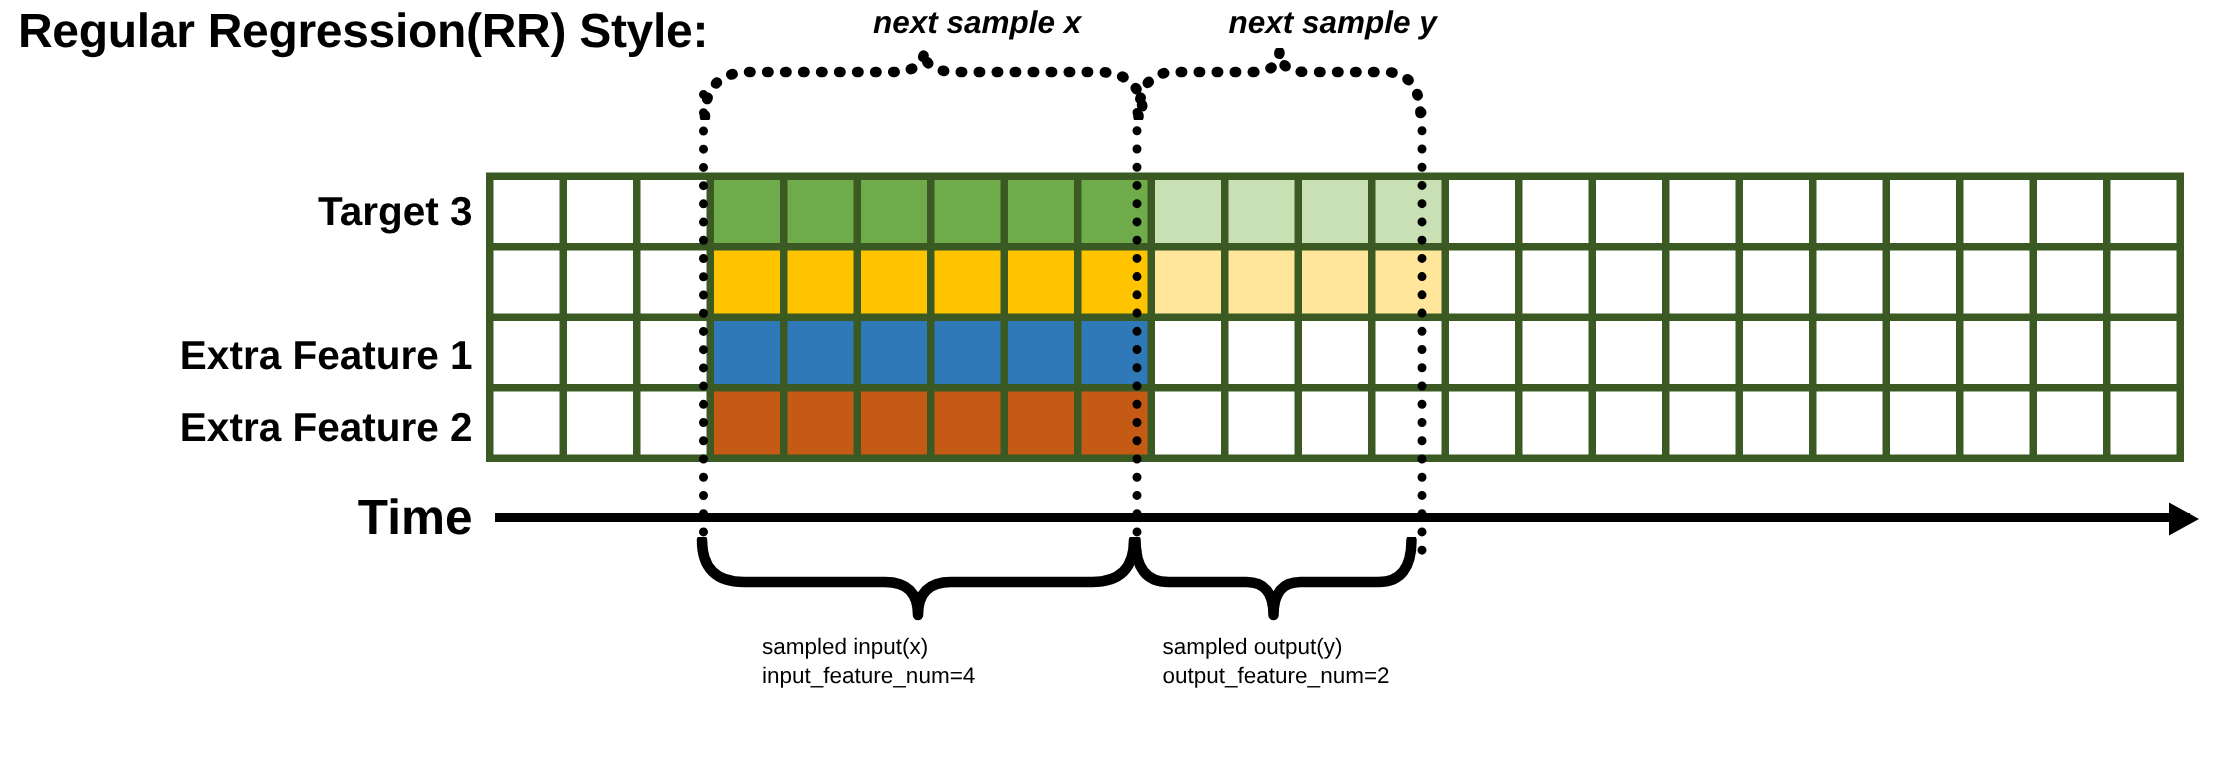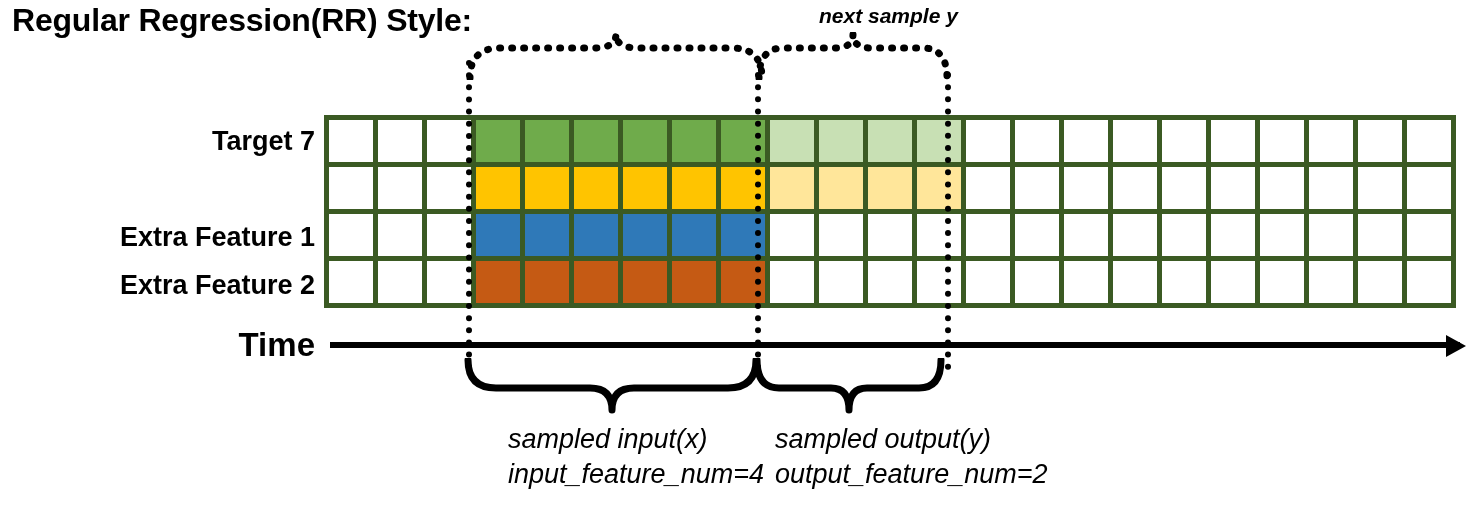--- a/index.html
+++ b/index.html
@@ -76,36 +76,35 @@
   .bot-brace svg{display:block;}
 
   
   .annot-top{
     position:absolute;
     font-size:21px;font-style:italic;font-weight:600;color:#000;
     white-space:nowrap;
   }
   .caption{
     position:absolute;
-    font-size:27px;font-weight:400;color:#000;
+    font-size:15px;font-weight:400;color:#000;
     line-height:1.28;
     white-space:nowrap;
-    font-style:italic;
   }
   .caption div{white-space:nowrap;}
 </style>
 </head>
 <body>
 
 <div id="stage">
 
   <div class="title">Regular Regression(RR) Style:</div>
 
   <div class="labels-col">
-    <div class="row-label" style="top:126px;">Target 7</div>
+    <div class="row-label" style="top:126px;">Target 3</div>
     <div class="row-label" style="top:222px;">Extra Feature 1</div>
     <div class="row-label" style="top:270px;">Extra Feature 2</div>
     <div class="time-label">Time</div>
   </div>
 
   <div class="grid" id="grid">
       <div class="grid-row">
         <div class="cell" style="background: rgb(255, 255, 255);"></div>
         <div class="cell" style="background: rgb(255, 255, 255);"></div>
         <div class="cell" style="background: rgb(255, 255, 255);"></div>
@@ -219,20 +218,21 @@
       <path d="M4 46 Q4 16 34 16 L128 16 Q150 16 150 2 Q150 16 172 16 L266 16 Q296 16 296 46" fill="none" stroke="#000" stroke-width="7" stroke-linecap="round" stroke-dasharray="1 11"></path>
     </svg>
   </div>
 
   <div class="top-brace" style="left:755px;top:32px;">
     <svg width="200" height="48" viewBox="0 0 200 48">
       <path d="M4 46 Q4 16 28 16 L80 16 Q98 16 98 2 Q98 16 116 16 L168 16 Q192 16 192 46" fill="none" stroke="#000" stroke-width="7" stroke-linecap="round" stroke-dasharray="1 11"></path>
     </svg>
   </div>
 
+  <div class="annot-top" style="left:582px;top:4px;">next sample x</div>
   <div class="annot-top" style="left:819px;top:4px;">next sample y</div>
 
   <div class="bot-brace" style="left:463px;top:358px;">
     <svg width="298" height="56" viewBox="0 0 298 56">
       <path d="M5 2 Q5 30 33 30 L127 30 Q149 30 149 52 Q149 30 171 30 L265 30 Q293 30 293 2" fill="none" stroke="#000" stroke-width="7" stroke-linecap="round" stroke-linejoin="round"></path>
     </svg>
   </div>
 
   <div class="bot-brace" style="left:752px;top:358px;">
     <svg width="200" height="56" viewBox="0 0 200 56">

